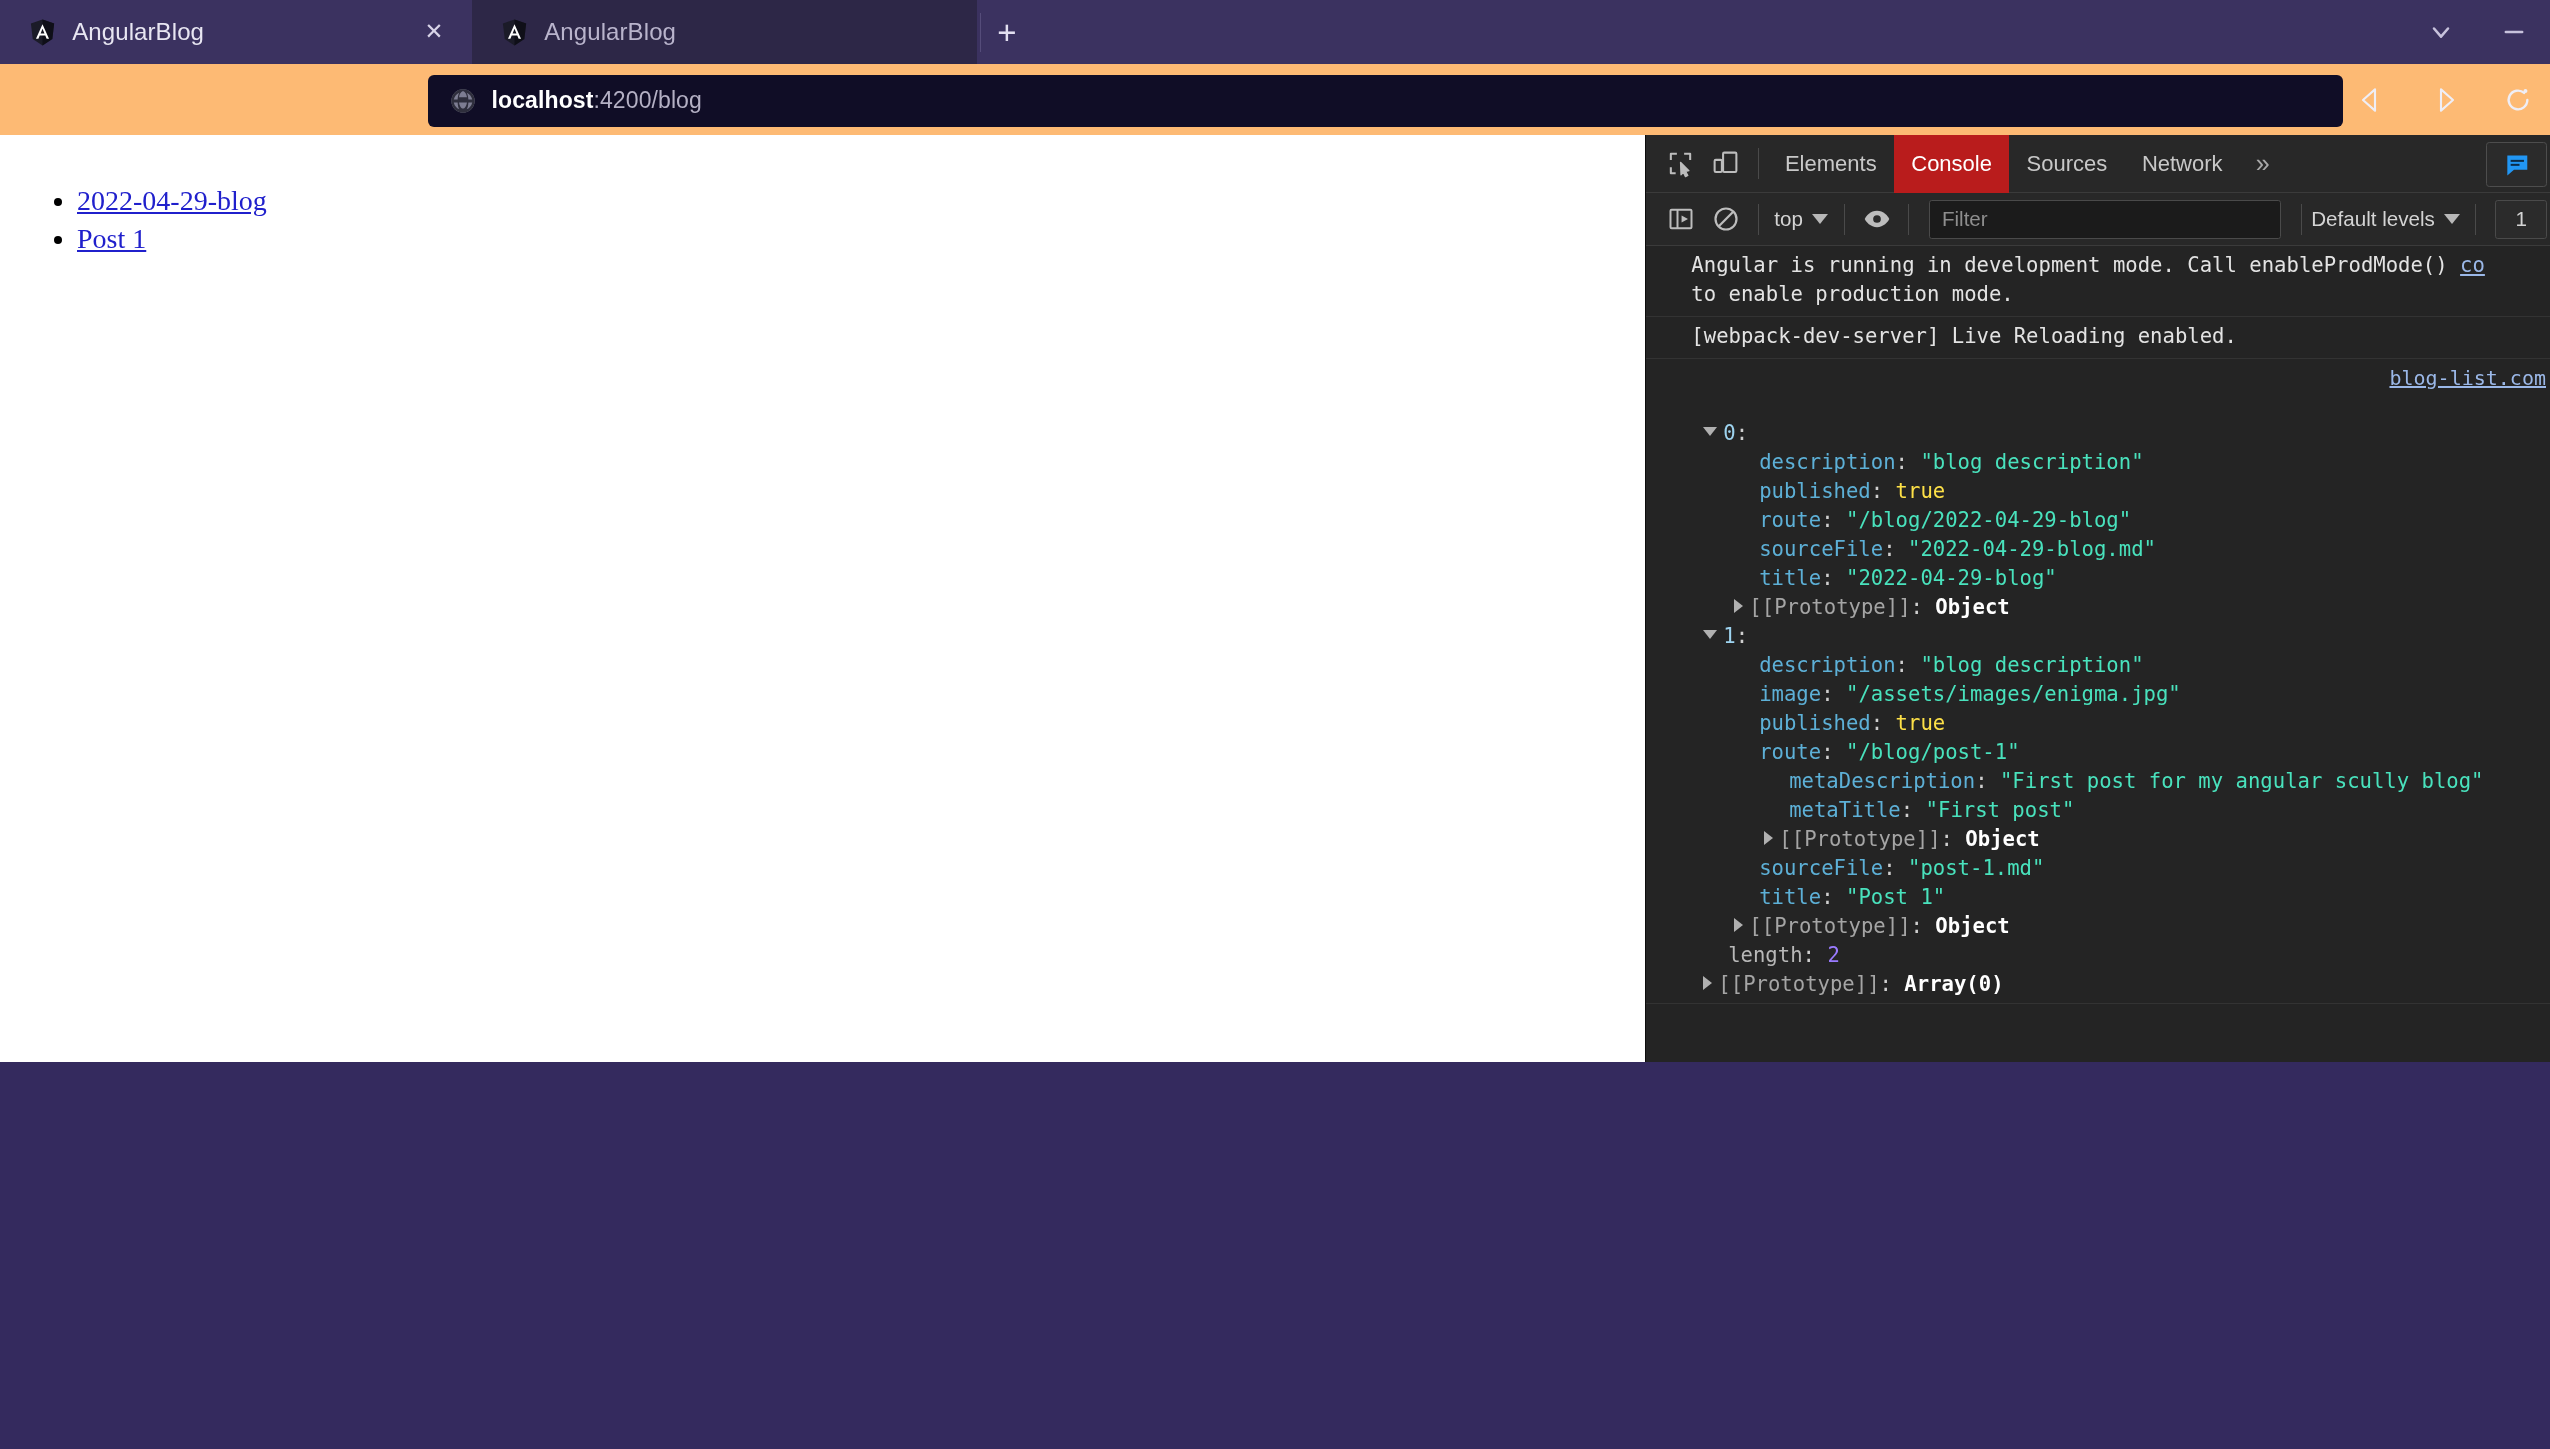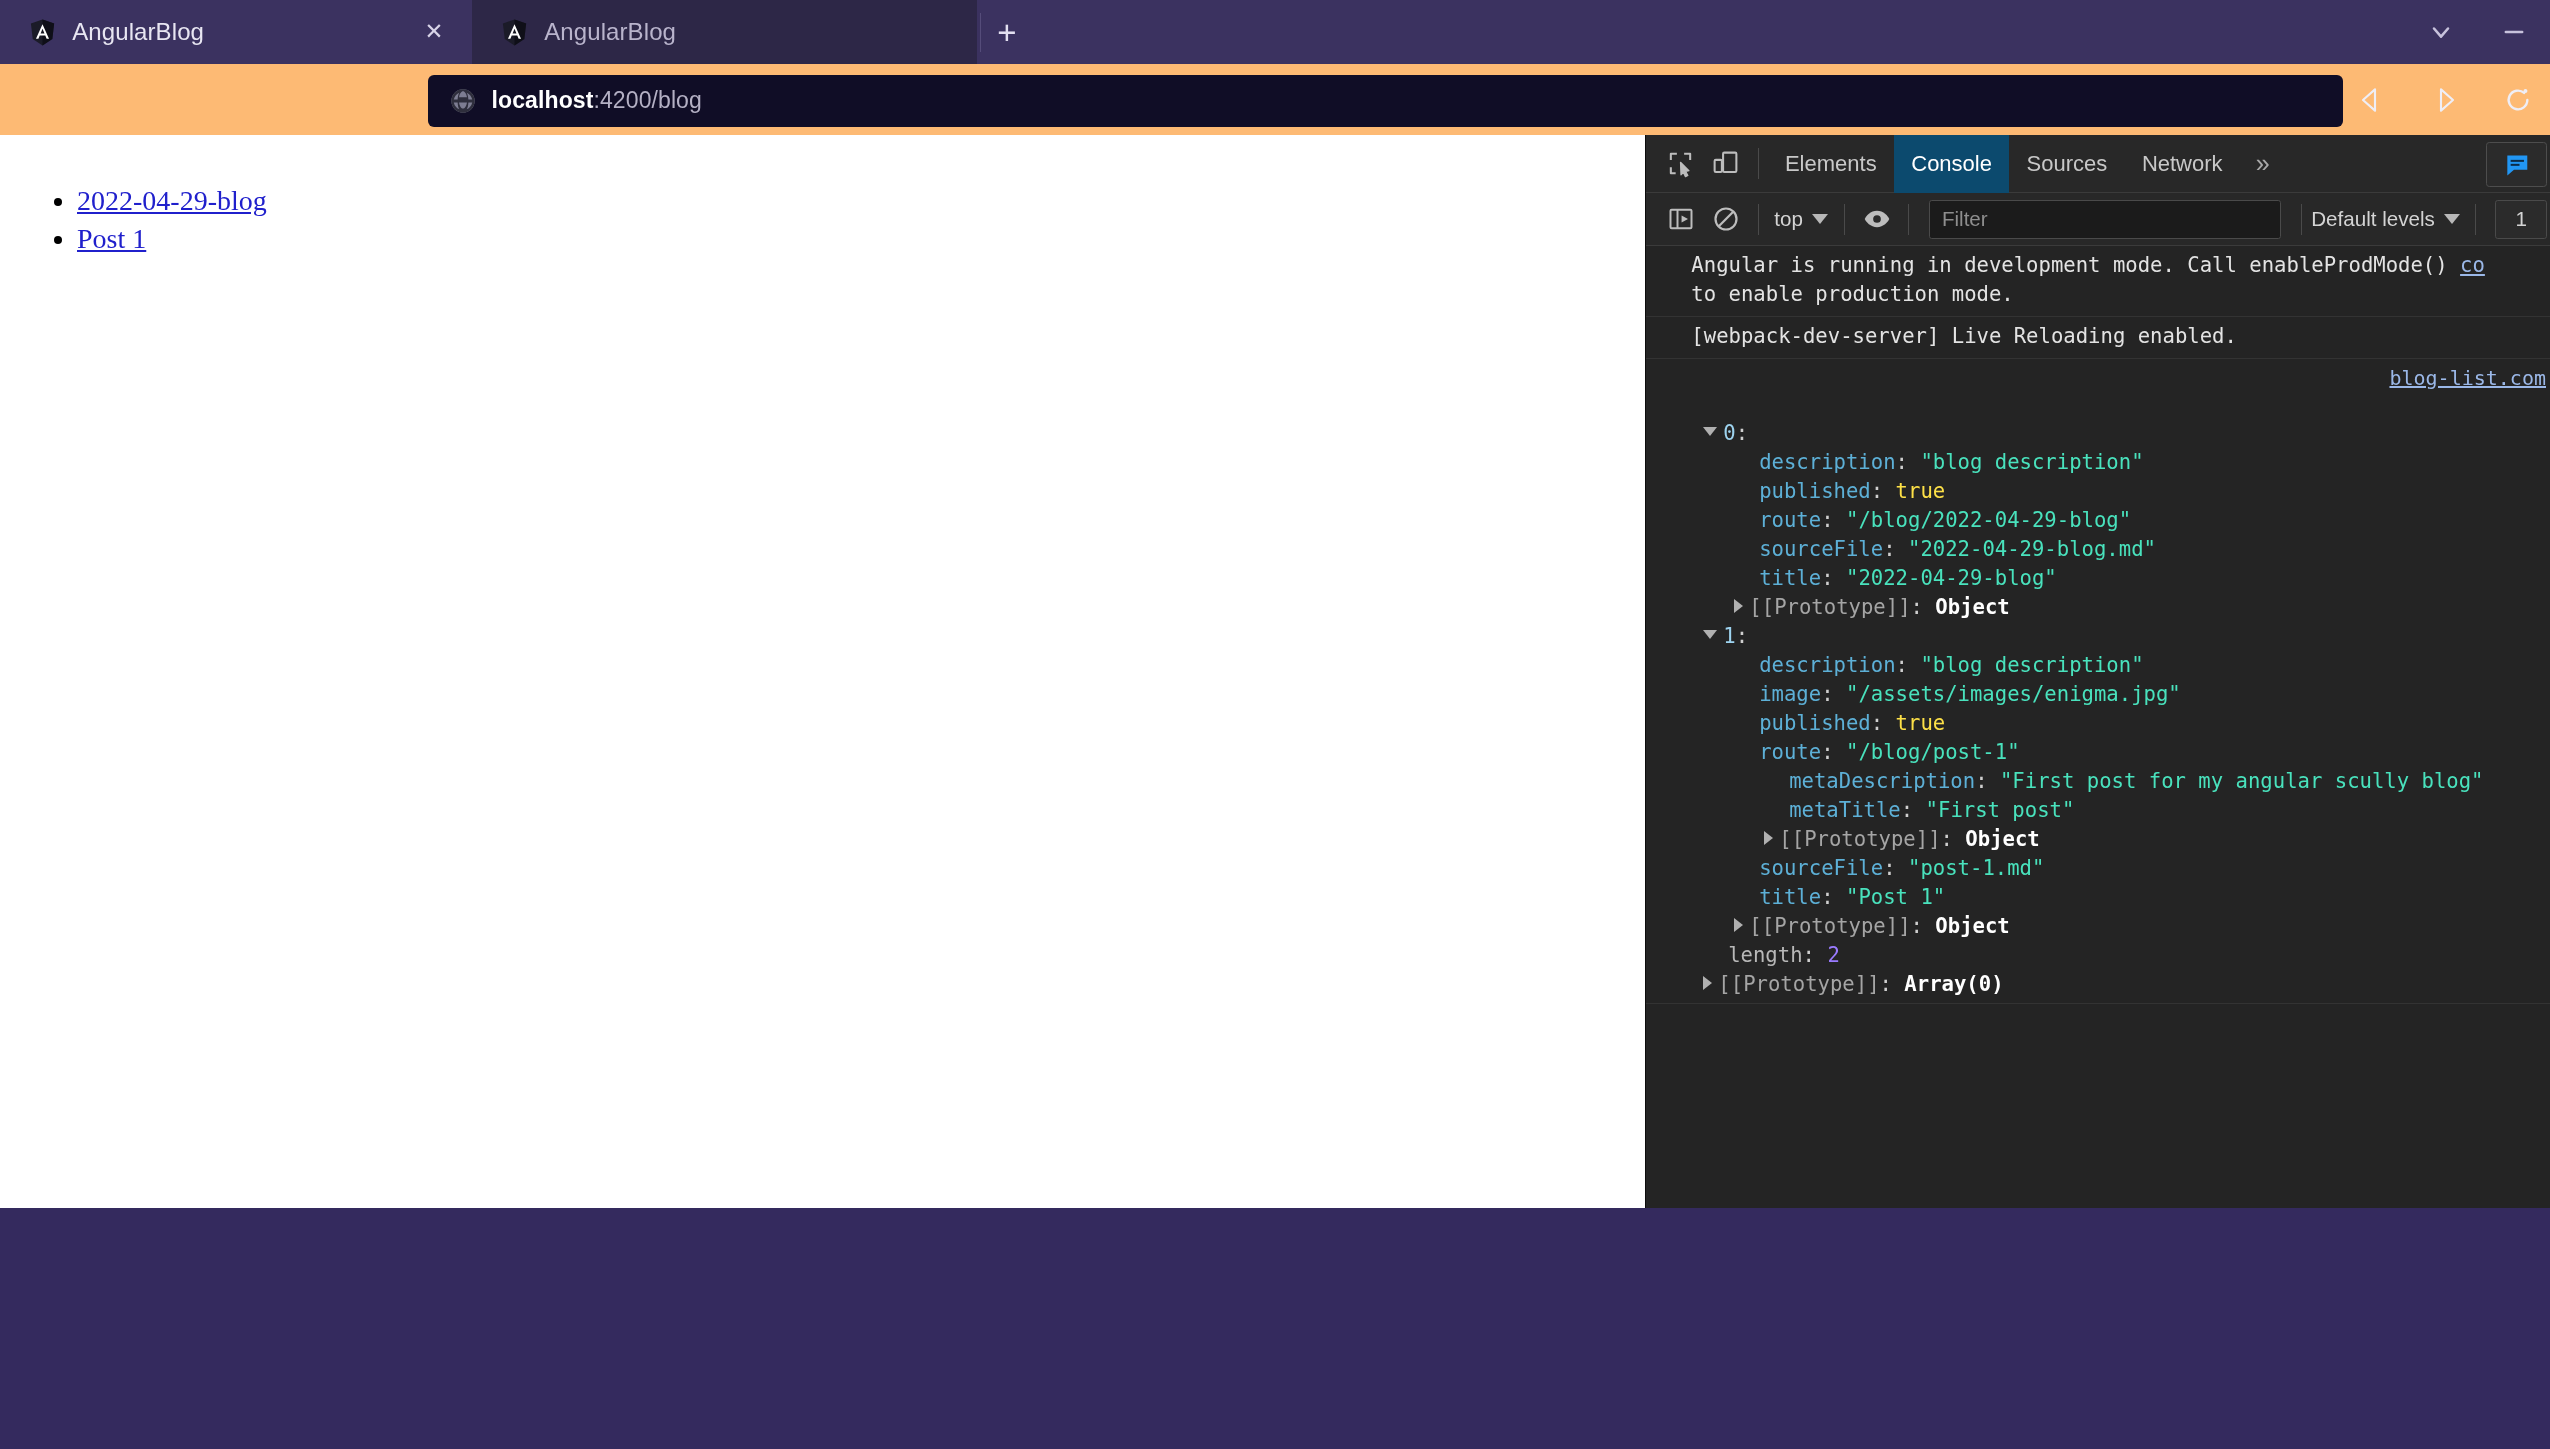--- a/index.html
+++ b/index.html
@@ -8,21 +8,21 @@
     height: 1450px;
     overflow: hidden;
     font-family: "Liberation Sans", sans-serif;
     background: #342a5e;
   }
 
   
   #browser-window {
     position: relative;
     width: 2550px;
-    height: 1208px;
+    height: 1062px;
     background: #3b3260;
     overflow: hidden;
     text-decoration: underline;
   }
 
   
   #tab-strip {
     position: absolute;
     left: 0; top: 0;
     width: 2550px; height: 64px;
@@ -205,21 +205,21 @@
   }
   .dt-panel-tab {
     height: 58px;
     padding: 0 17.3px;
     display: flex; align-items: center; justify-content: center;
     font-size: 22px;
     color: #c8c8c8;
     white-space: nowrap;
   }
   .dt-panel-tab.selected {
-    background: #0c4a6e;
+    background: #b91c1c;
     color: #ffffff;
   }
   #dt-more-tabs {
     padding: 0 16px;
     height: 58px;
     display: flex; align-items: center;
     color: #a8a8a8;
     font-size: 25px;
   }
   #dt-right-group {

